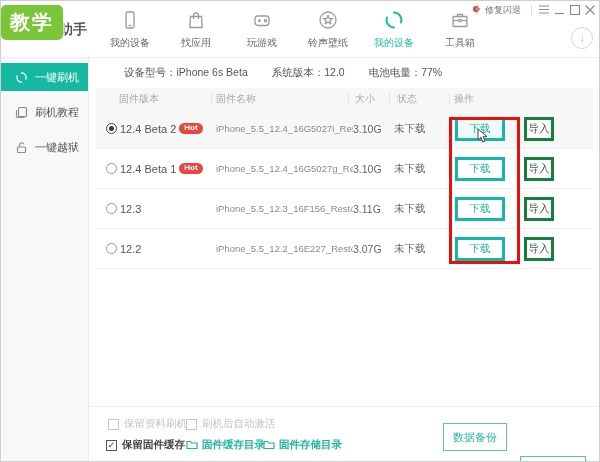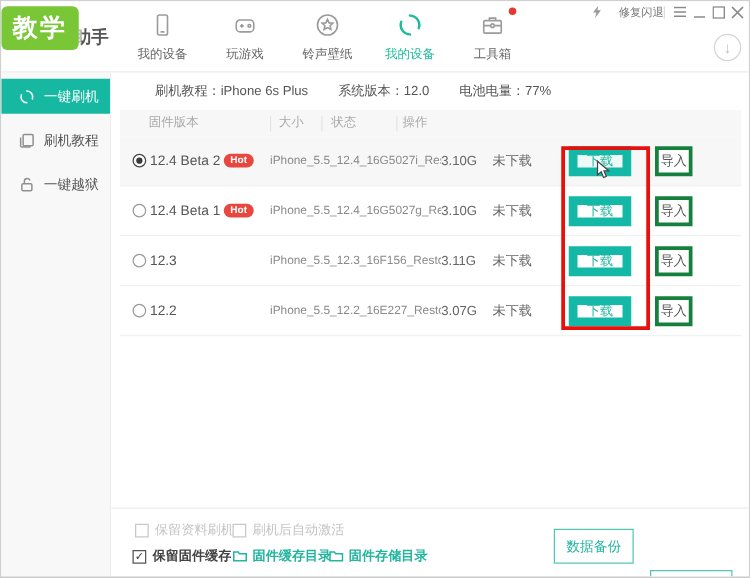--- a/index.html
+++ b/index.html
@@ -17,21 +17,21 @@
   .toolbar { position:absolute; left:96px; top:7px; display:flex; }
   .tb-item { width:66px; display:flex; flex-direction:column; align-items:center; gap:4px;
              cursor:pointer; position:relative; }
   .tb-item .tb-ico { width:24px; height:24px; display:flex; align-items:center; justify-content:center; }
   .tb-item .tb-ico svg { stroke:#9b9b9b; fill:none; stroke-width:1.3; }
   .tb-item .tb-label { font-size:10px; color:#666; white-space:nowrap; }
   .tb-item.active .tb-ico svg { stroke:#1cbc9c; stroke-width:2; }
   .tb-item.active .tb-label { color:#1cbc9c; }
   .dot { position:absolute; right:14px; top:-2px; width:6px; height:6px; border-radius:50%;
          background:#e8372f; }
-  .fix-crash { position:absolute; left:472px; top:3px; display:flex; gap:13px;
+  .fix-crash { position:absolute; left:472px; top:3px; display:flex; gap:3px;
                font-size:9px; color:#777; cursor:pointer; }
   .tb-sep { position:absolute; left:530px; top:4px; width:1px; height:10px; background:#ddd; }
   .win-btn { position:absolute; top:2px; width:13px; height:13px; display:flex; align-items:center;
              justify-content:center; cursor:pointer; }
   .win-btn svg { stroke:#8a8a8a; fill:none; stroke-width:1.2; }
   .dl-circle { position:absolute; left:570px; top:26px; width:22px; height:22px; border:1px solid #d5d5d5;
                border-radius:50%; display:flex; align-items:center; justify-content:center;
                color:#c0c0c0; font-size:12px; cursor:pointer; }
 
   
@@ -70,21 +70,21 @@
   .radio { width:11px; height:11px; min-width:11px; border:1px solid #9a9a9a; border-radius:50%;
            position:relative; background:#fff; }
   .radio.checked { border-color:#444; }
   .radio.checked::after { content:''; position:absolute; left:2px; top:2px; right:2px; bottom:2px;
                           background:#3a3a3a; border-radius:50%; }
   .hot { background:#e8473f; color:#fff; font-size:8px; font-weight:bold; padding:1px 5px 2px;
          border-radius:8px; line-height:1; }
   .btn-dl, .btn-imp { height:24px; background:#fff; font-size:10.5px; cursor:pointer;
                       display:flex; align-items:center; justify-content:center;
                       font-family:"Liberation Sans", sans-serif; }
-  .btn-dl { width:50px; border:7px solid #14b8a6; color:#23b59f; }
+  .btn-dl { width:50px; border:3px solid #14b8a6; color:#23b59f; }
   .row.selected .btn-dl { background:#eefaf7; }
   .btn-imp { width:30px; border:3px solid #15803d; color:#555; }
 
   .red-box { position:absolute; left:360px; top:59px; width:71px; height:147px;
              border:3px solid #e8100c; z-index:6; pointer-events:none; }
   .cursor { position:absolute; left:388px; top:70px; z-index:7; pointer-events:none; }
 
   
   .footer { position:absolute; left:0; top:348px; width:512px; height:57px; border-top:1px solid #ececec; }
   .cb-item { position:absolute; display:flex; align-items:center; gap:5px; font-size:10.5px;
@@ -116,20 +116,29 @@
           <svg width="22" height="22" viewBox="0 0 22 22">
               <rect x="7" y="3" width="8" height="16" rx="1.5"></rect>
               <line x1="9.5" y1="16.5" x2="12.5" y2="16.5"></line>
             </svg>
         </span>
         <span class="tb-label">我的设备</span>
       </div>
       <div class="tb-item">
         <span class="tb-ico">
           <svg width="22" height="22" viewBox="0 0 22 22">
+              <path d="M5.5 7.5h11l.7 11h-12.4z"></path>
+              <path d="M8.5 10V6.5a2.5 2.5 0 0 1 5 0V10"></path>
+            </svg>
+        </span>
+        <span class="tb-label">找应用</span>
+      </div>
+      <div class="tb-item">
+        <span class="tb-ico">
+          <svg width="22" height="22" viewBox="0 0 22 22">
               <rect x="4" y="7" width="14" height="9.5" rx="3"></rect>
               <line x1="7" y1="11.7" x2="10" y2="11.7"></line>
               <line x1="8.5" y1="10.2" x2="8.5" y2="13.2"></line>
               <circle cx="14.5" cy="11.7" r="1.1"></circle>
             </svg>
         </span>
         <span class="tb-label">玩游戏</span>
       </div>
       <div class="tb-item">
         <span class="tb-ico">
@@ -224,28 +233,29 @@
             <path d="M4.5 6V4a2.3 2.3 0 0 1 4.5-.6"></path>
           </svg>
       </span>
       <span>一键越狱</span>
     </div>
   </div>
 
   <div class="main">
 
     <div class="device-bar">
-      <span>刷机教程：iPhone 6s Plus</span>
+      <span>设备型号：iPhone 6s Beta</span>
       <span>系统版本：12.0</span>
       <span>电池电量：77%</span>
     </div>
 
     <div class="table">
       <div class="thead">
         <div class="hc hc1">固件版本</div>
+        <div class="hc hc2">固件名称</div>
         <div class="hc hc3">大小</div>
         <div class="hc hc4">状态</div>
         <div class="hc hc5">操作</div>
       </div>
 
       <div class="row selected">
         <div class="c1">
           <span class="radio checked"></span>
           <span class="ver">12.4 Beta 2</span>
           <span class="hot">Hot</span>

